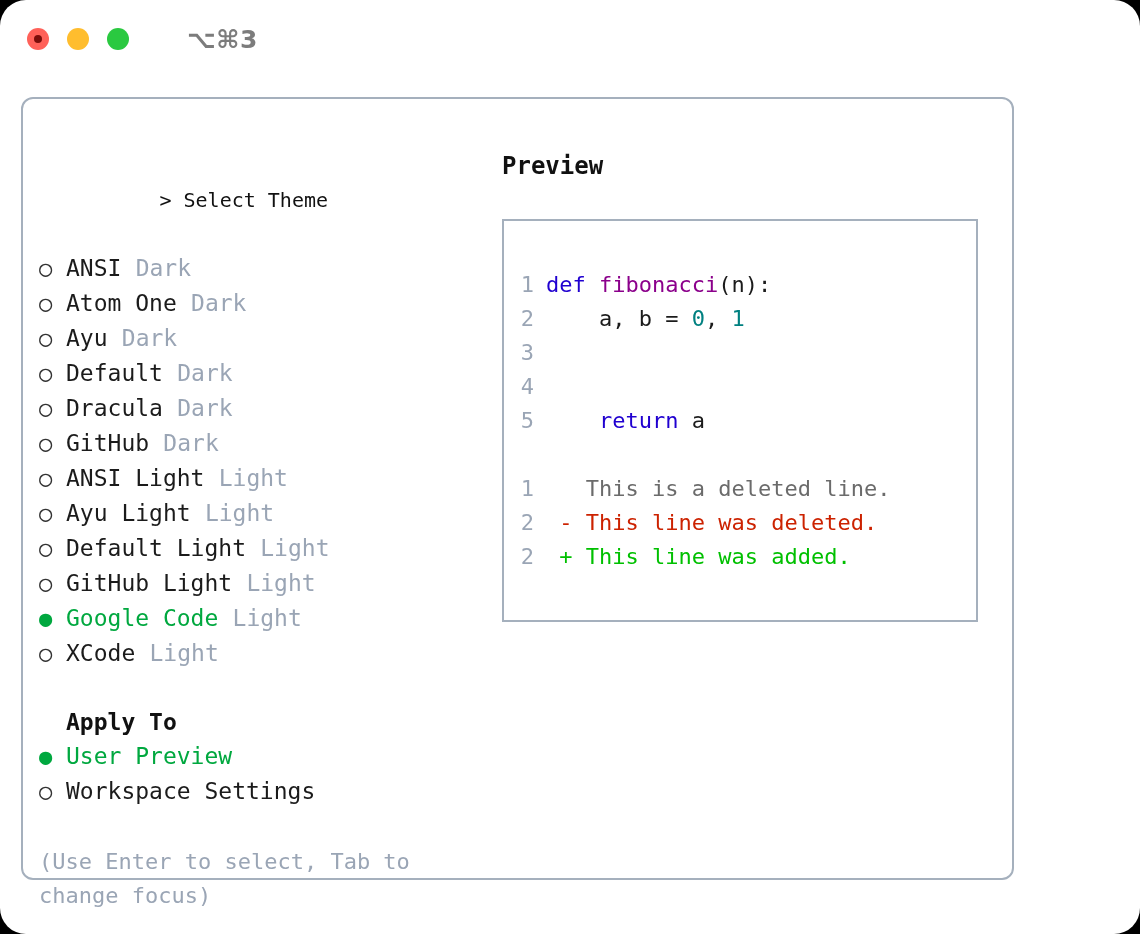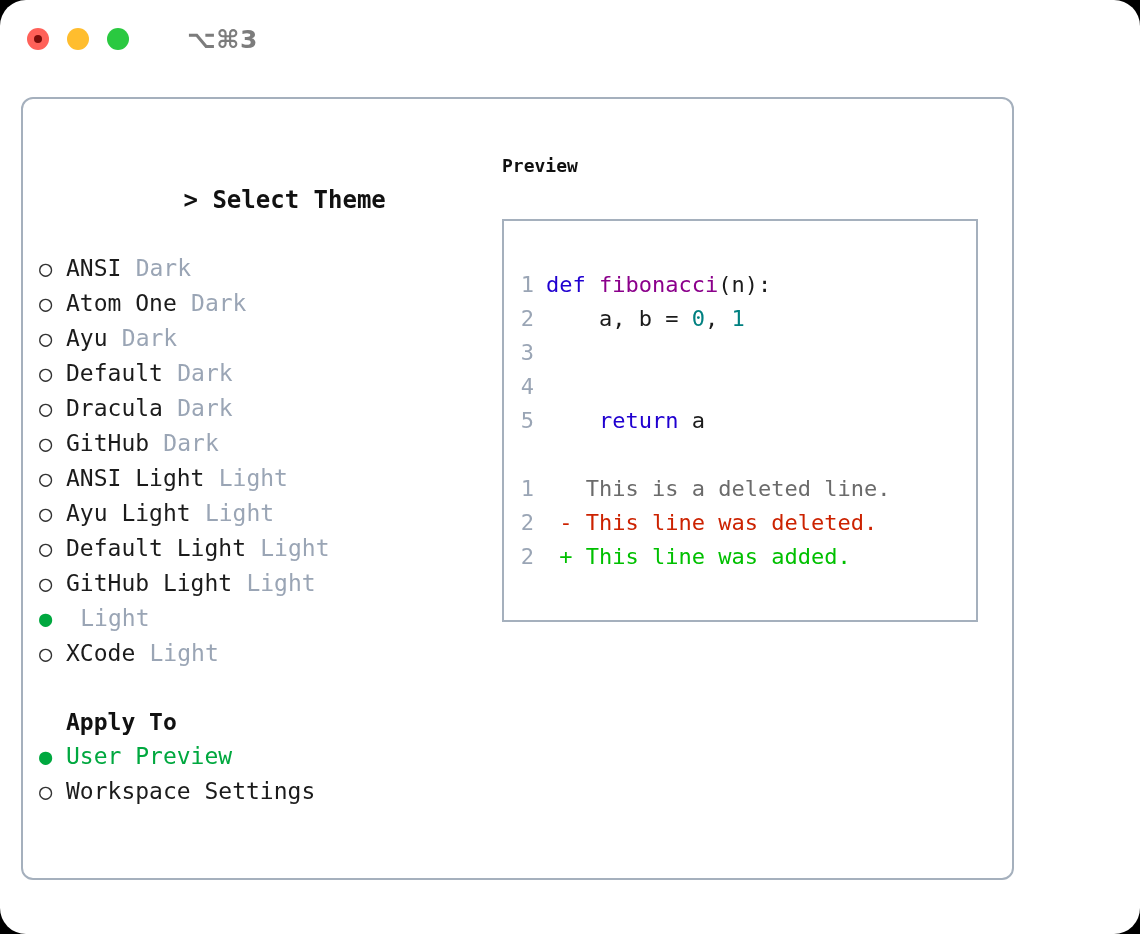--- a/index.html
+++ b/index.html
@@ -90,22 +90,22 @@
 
   
   .left-col {
     position: absolute;
     left: 16px;
     top: 50px;
     width: 450px;
   }
 
   .heading {
-    font-size: 24px;
-    font-weight: bold;
+    font-size: 20px;
+    font-weight: normal;
     color: #111111;
     line-height: 34px;
     white-space: pre;
   }
   .heading .caret { color: #111111; }
 
   .opt-row {
     display: flex;
     align-items: baseline;
     line-height: 34px;
@@ -145,21 +145,21 @@
   }
 
   
   .right-col {
     position: absolute;
     left: 479px;
     top: 50px;
     width: 480px;
   }
   .preview-title {
-    font-size: 18px;
+    font-size: 24px;
     font-weight: bold;
     color: #111111;
     line-height: 34px;
   }
   .code-box {
     margin-top: 36px;
     width: 476px;
     height: 403px;
     border: 2px solid #a5b0bd;
     box-sizing: border-box;
@@ -219,33 +219,34 @@
             <div class="opt-row"><span class="marker off">○</span><span class="opt-label">ANSI</span><span class="opt-gap"></span><span class="opt-suffix">Dark</span></div>
             <div class="opt-row"><span class="marker off">○</span><span class="opt-label">Atom One</span><span class="opt-gap"></span><span class="opt-suffix">Dark</span></div>
             <div class="opt-row"><span class="marker off">○</span><span class="opt-label">Ayu</span><span class="opt-gap"></span><span class="opt-suffix">Dark</span></div>
             <div class="opt-row"><span class="marker off">○</span><span class="opt-label">Default</span><span class="opt-gap"></span><span class="opt-suffix">Dark</span></div>
             <div class="opt-row"><span class="marker off">○</span><span class="opt-label">Dracula</span><span class="opt-gap"></span><span class="opt-suffix">Dark</span></div>
             <div class="opt-row"><span class="marker off">○</span><span class="opt-label">GitHub</span><span class="opt-gap"></span><span class="opt-suffix">Dark</span></div>
             <div class="opt-row"><span class="marker off">○</span><span class="opt-label">ANSI Light</span><span class="opt-gap"></span><span class="opt-suffix">Light</span></div>
             <div class="opt-row"><span class="marker off">○</span><span class="opt-label">Ayu Light</span><span class="opt-gap"></span><span class="opt-suffix">Light</span></div>
             <div class="opt-row"><span class="marker off">○</span><span class="opt-label">Default Light</span><span class="opt-gap"></span><span class="opt-suffix">Light</span></div>
             <div class="opt-row"><span class="marker off">○</span><span class="opt-label">GitHub Light</span><span class="opt-gap"></span><span class="opt-suffix">Light</span></div>
-            <div class="opt-row selected"><span class="marker on">●</span><span class="opt-gap"></span><span class="opt-suffix">Light</span></div>
+            <div class="opt-row selected"><span class="marker on">●</span><span class="opt-label">Google Code</span><span class="opt-gap"></span><span class="opt-suffix">Light</span></div>
             <div class="opt-row"><span class="marker off">○</span><span class="opt-label">XCode</span><span class="opt-gap"></span><span class="opt-suffix">Light</span></div>
           </div>
 
         <div class="section-spacer"></div>
 
         <div class="sub-heading">Apply To</div>
 
         <div id="apply-list">
             <div class="opt-row selected"><span class="marker on">●</span><span class="opt-label">User Preview</span></div>
             <div class="opt-row"><span class="marker off">○</span><span class="opt-label">Workspace Settings</span></div>
           </div>
 
+        <div class="hint">(Use Enter to select, Tab to change focus)</div>
       </div>
 
       <div class="right-col">
         <div class="preview-title">Preview</div>
         <div class="code-box">
           <div id="code-lines">
               <div class="code-line"><span class="gutter">1</span><span class="code-text"><span class="tok-kw">def </span><span class="tok-fn">fibonacci</span><span class="tok-plain">(n):</span></span></div>
               <div class="code-line"><span class="gutter">2</span><span class="code-text"><span class="tok-plain">    a, b = </span><span class="tok-num">0</span><span class="tok-plain">, </span><span class="tok-num">1</span></span></div>
               <div class="code-line"><span class="gutter">3</span></div>
               <div class="code-line"><span class="gutter">4</span></div>

